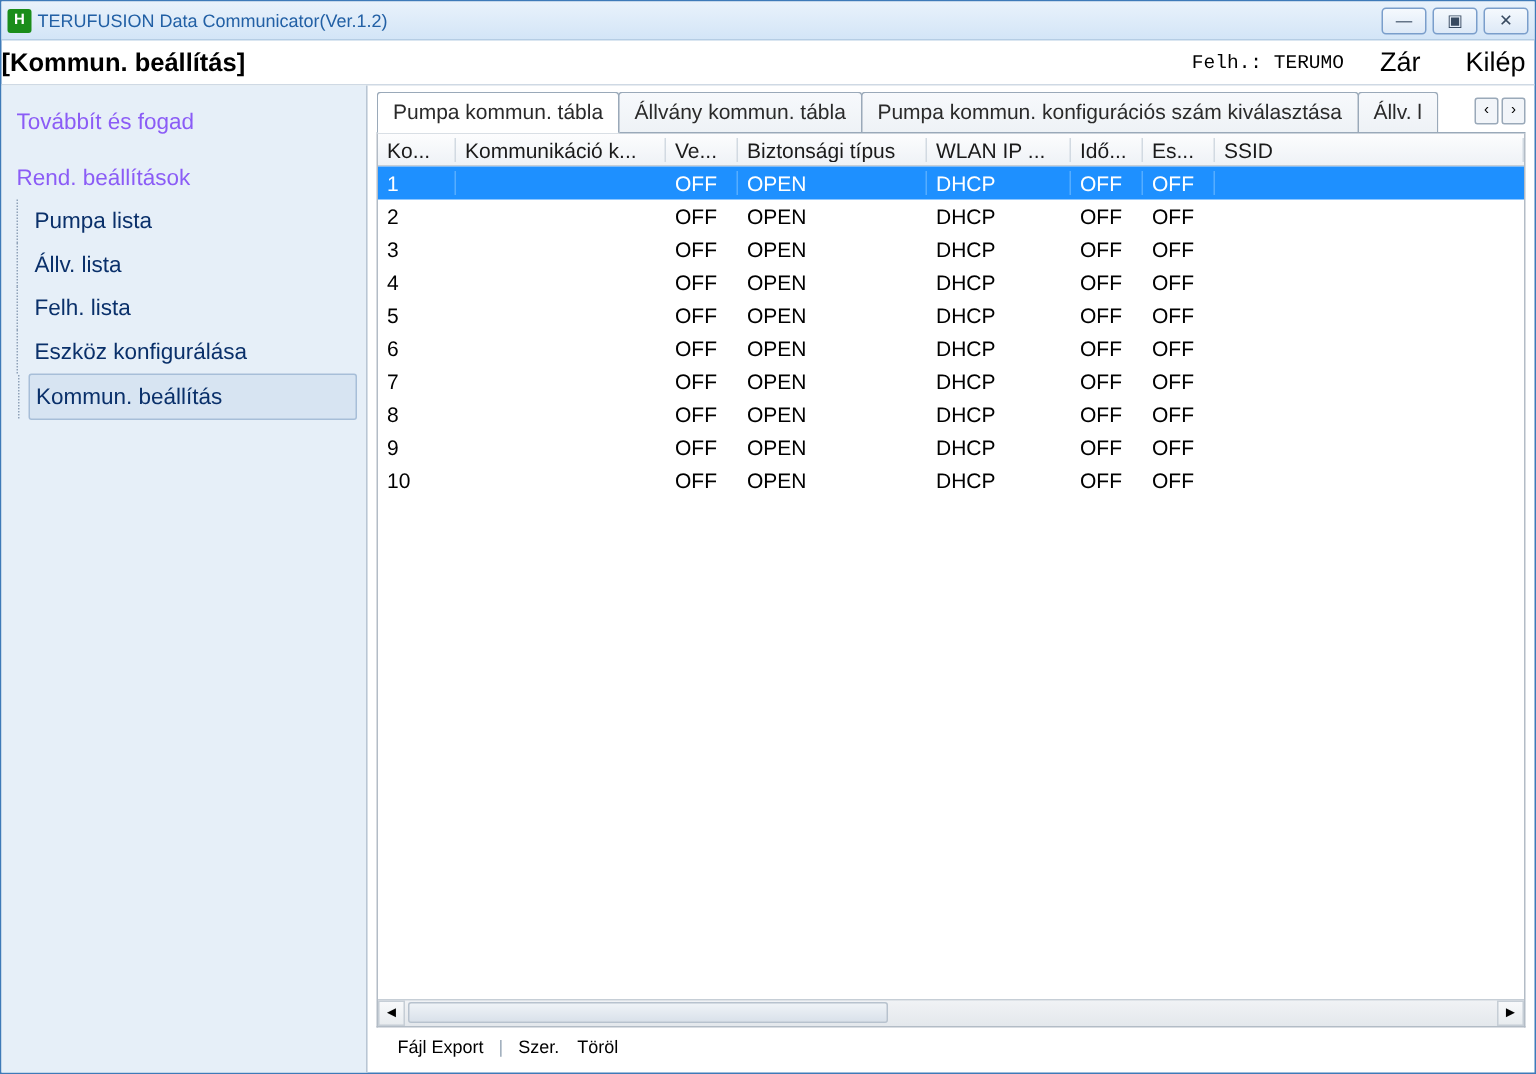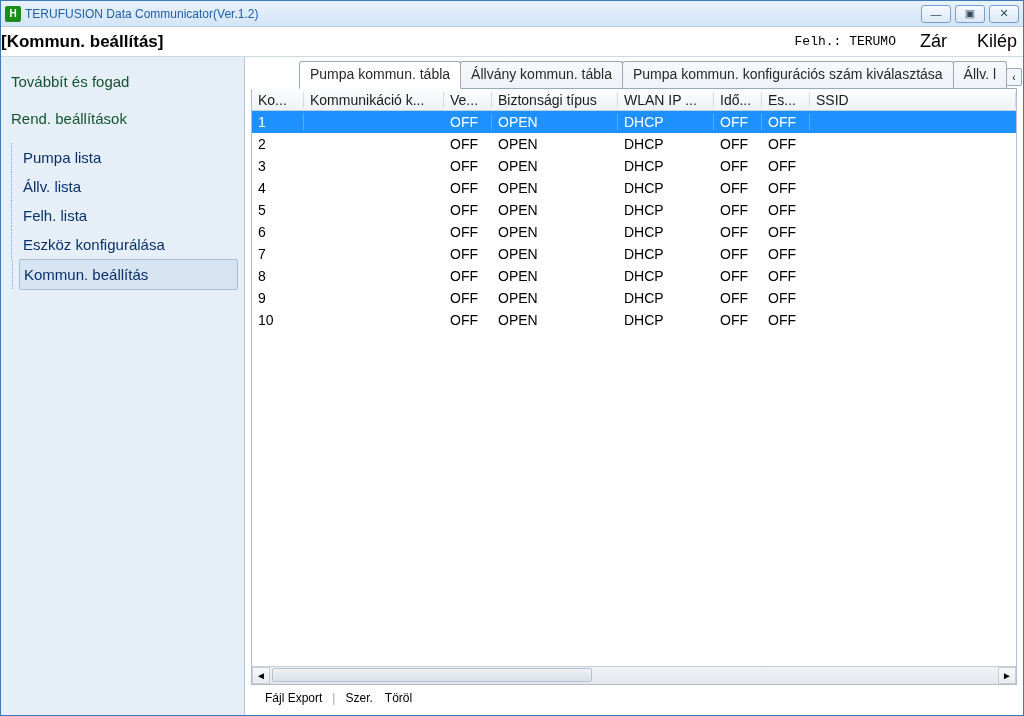--- a/index.html
+++ b/index.html
@@ -78,24 +78,24 @@
   }
   
   .sidebar {
     width:244px;
     background:#e6eff8;
     border-right:1px solid #b9c6d4;
     padding:10px 6px 6px 6px;
     font-size:15px;
   }
   .sb-group {
-    color:#14532d;
+    color:#8b5cf6;
     padding:6px 4px;
   }
-  .sb-items { padding-left:12px;margin-top:10px; }
+  .sb-items { padding-left:12px; }
   .sb-item {
     color:#0a306a;
     padding:6px 4px;
     position:relative;
   }
   .sb-item::before {
     content:"";
     position:absolute;
     left:-8px; top:0; bottom:0;
     border-left:1px dotted #8fa2b8;
@@ -108,25 +108,24 @@
   
   .main {
     flex:1;
     display:flex;
     flex-direction:column;
     min-width:0;
     padding:4px 6px 4px 6px;
   }
   .tabstrip {
     display:flex;
-    align-items:flex-end;
+    align-items:center;
     border-bottom:1px solid #9aa9b9;
     font-size:14px;
     position:relative;
-    margin-left:48px;
   }
   .tab {
     padding:4px 10px 6px 10px;
     background:linear-gradient(#f7f9fc,#eef2f6);
     border:1px solid #9aa9b9;
     border-bottom:none;
     border-top-left-radius:3px;
     border-top-right-radius:3px;
     margin-right:-1px;
     color:#2a2a2a;

